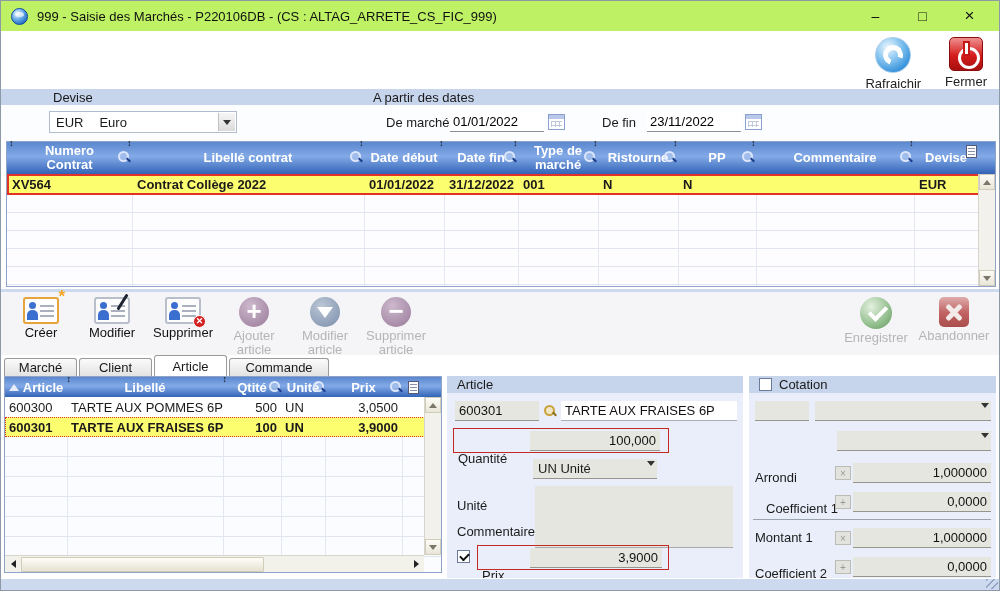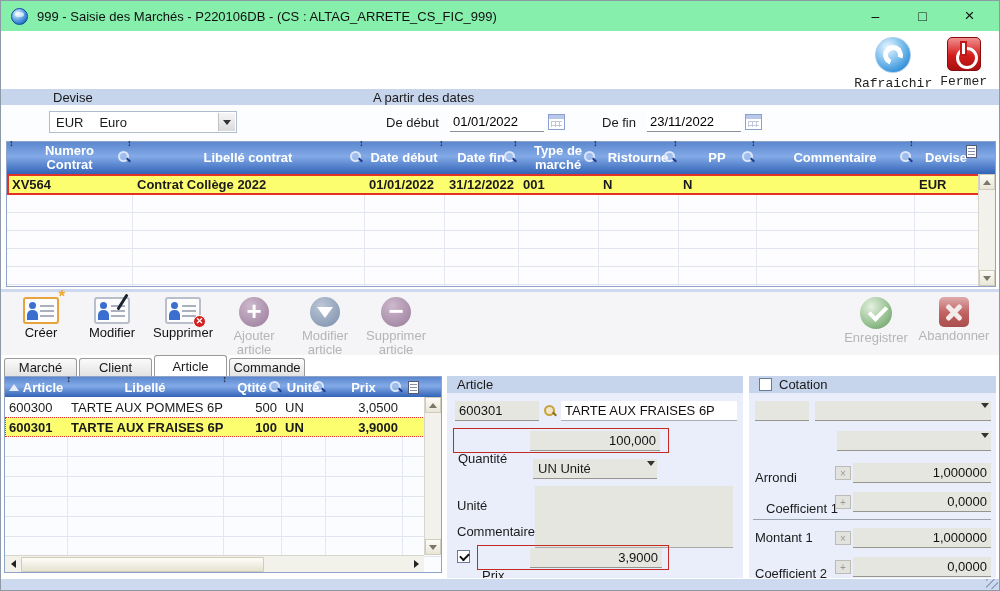--- a/index.html
+++ b/index.html
@@ -1,34 +1,34 @@
 <!DOCTYPE html>
 <html><head>
 <meta charset="utf-8">
 <style>
   * { margin:0; padding:0; box-sizing:border-box; }
   body { background:#d8d8d8; font-family:"Liberation Sans", sans-serif; }
   .window { position:relative; width:1000px; height:591px; background:#ffffff;
             border:1px solid #8e99a8; overflow:hidden; font-size:13px; color:#1a1a1a; }
 
   
-  .titlebar { position:absolute; left:0; top:0; right:0; height:30px; background:#86efac;
+  .titlebar { position:absolute; left:0; top:0; right:0; height:30px; background:#bef264;
               display:flex; align-items:center; padding-left:10px; }
   .app-icon { width:17px; height:17px; border-radius:50%; flex:0 0 17px;
               background:radial-gradient(circle at 35% 30%, #eaf5ff, #64a8e6 45%, #1463be 85%);
               border:1px solid #0d47a1; margin-right:9px; position:relative; }
   .app-icon::after { content:""; position:absolute; left:3px; top:3px; width:9px; height:5px;
               border-radius:50%; background:rgba(255,255,255,.65); }
   .title { font-size:13px; color:#111; }
   .win-controls { position:absolute; right:6px; top:0; height:30px; display:flex; }
   .win-btn { width:47px; height:30px; display:flex; align-items:center; justify-content:center;
              font-size:14px; color:#111; background:transparent; border:none; cursor:default; }
 
   
-  .top-actions { position:absolute; top:36px; right:12px; display:flex; gap:8px;font-family:Liberation Mono, monospace; }
+  .top-actions { position:absolute; top:36px; right:12px; display:flex; gap:24px; }
   .big-btn { display:flex; flex-direction:column; align-items:center; gap:3px; color:#222; }
   .refresh-ic { width:36px; height:36px; border-radius:50%; position:relative;
      background:radial-gradient(circle at 35% 28%, #eef8ff, #86c4f0 40%, #2387d6 85%);
      border:1px solid #a9cdea; }
   .refresh-ic::after { content:""; position:absolute; inset:7px; border:5px solid #fff;
      border-radius:50%; border-bottom-color:transparent; transform:rotate(-25deg); }
   .power-ic { width:34px; height:34px; border-radius:5px; position:relative;
      background:linear-gradient(180deg,#f09090,#d41c1c 55%,#a81010); border:1px solid #8a0c0c; }
   .power-ic::before { content:""; position:absolute; left:50%; top:50%; width:16px; height:16px;
      margin:-7px 0 0 -8px; border:3px solid #fff; border-radius:50%; }
@@ -238,21 +238,21 @@
   </div>
 
   <div class="filter-row">
     <div class="combo-devise">
       <span class="code">EUR</span>
       <span>Euro</span>
       <span class="dd-btn">
           <span class="tri-down"></span>
         </span>
     </div>
-    <span class="flabel" style="left:385px">De début</span>
+    <span class="flabel" style="left:385px">De marché</span>
     <input class="date-inp" style="left: 449px;" value="01/01/2022">
     <span class="cal" style="left:547px"></span>
     <span class="flabel" style="left:601px">De fin</span>
     <input class="date-inp" style="left: 646px;" value="23/11/2022">
     <span class="cal" style="left:744px"></span>
   </div>
 
   <div class="ctable">
     <div class="thead bluehead">
       <div class="th c1">
@@ -382,21 +382,21 @@
         <span class="abort-ic"></span>
         <span class="albl">Abandonner</span>
       </div>
     </div>
   </div>
 
   <div class="tabs">
     <div class="tab">Marché</div>
     <div class="tab">Client</div>
     <div class="tab active">Article</div>
-    <div class="tab" style="width:76px">Commande</div>
+    <div class="tab" style="width:100px">Commande</div>
   </div>
 
   <div class="panel-left">
     <div class="sthead bluehead">
       <div class="sth a1">
         <span class="asc"></span>
         <span>Article</span>
         <span class="sort" style="left:auto;right:-4px">↕</span>
       </div>
       <div class="sth a2">

